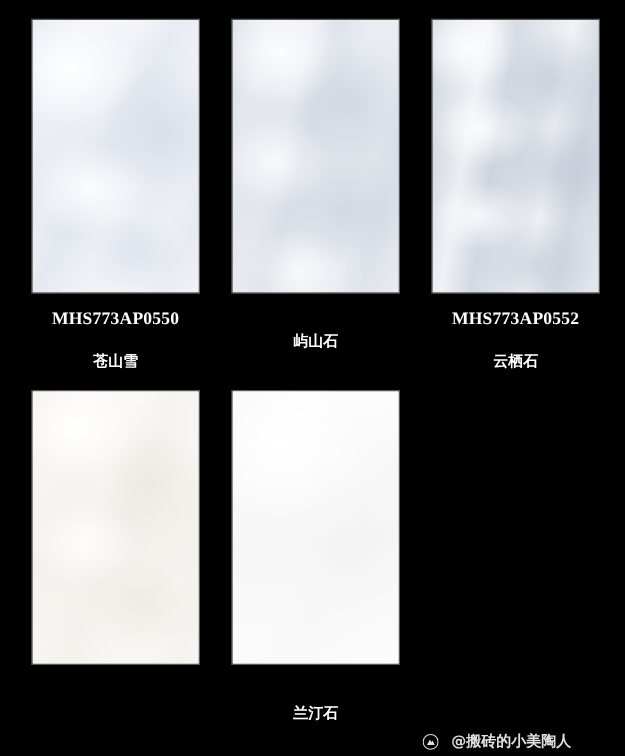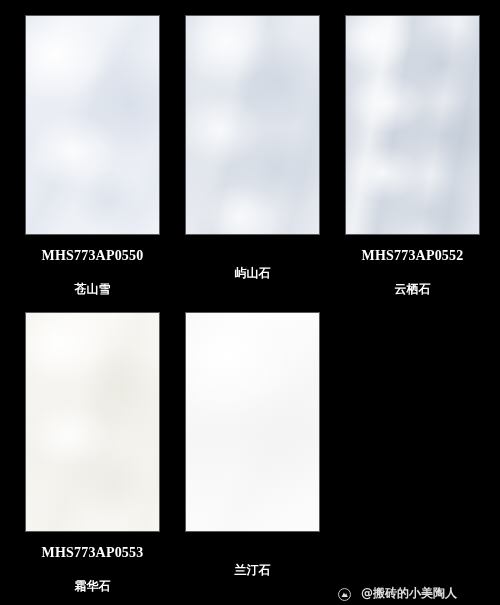--- a/index.html
+++ b/index.html
@@ -206,24 +206,20 @@
       <div class="caption">
         <div class="code">MHS773AP0552</div>
         <div class="name">云栖石</div>
       </div>
     </div>
 
     <div class="cell">
       <div class="swatch">
         <div class="tex tex-t4"></div>
       </div>
-      <div class="caption">
-        <div class="code">MHS773AP0553</div>
-        <div class="name">霜华石</div>
-      </div>
     </div>
 
     <div class="cell">
       <div class="swatch">
         <div class="tex tex-t5"></div>
       </div>
       <div class="caption">
         <div class="name">兰汀石</div>
       </div>
     </div>

